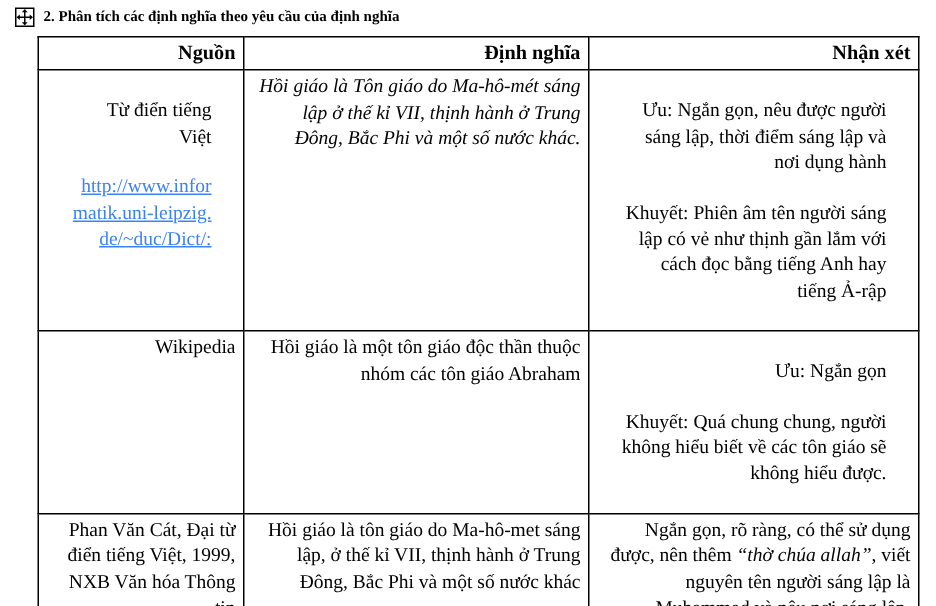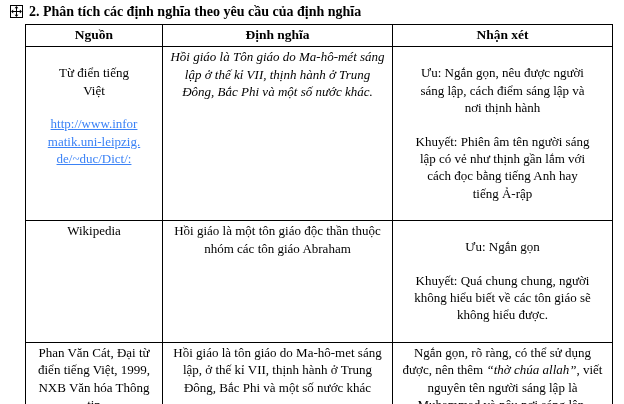--- a/index.html
+++ b/index.html
@@ -43,21 +43,21 @@
     border: 1px solid #000000;
     background: #ffffff;
     box-sizing: border-box;
   }
   .move-handle svg { display: block; }
 
   .heading-text {
     position: absolute;
     left: 29px;
     top: 0px;
-    font-size: 14px;
+    font-size: 10px;
     font-weight: bold;
     line-height: 20px;
     white-space: nowrap;
     letter-spacing: 0px;
   }
 
   
   .tbl {
     position: absolute;
     left: 25px;
@@ -65,21 +65,21 @@
     width: 587px;
     border-collapse: collapse;
     table-layout: fixed;
     font-size: 13px;
     line-height: 17.4px;
   }
   .tbl td, .tbl th {
     border: 1px solid #000000;
     vertical-align: top;
     padding: 1px 5px 2px 5px;
-    text-align: center;
+    text-align: right;
     font-weight: normal;
   }
   .tbl th {
     font-weight: bold;
     font-size: 13.5px;
     padding-bottom: 3px;
   }
   .col-src   { width: 137px; }
   .col-def   { width: 230px; }
   .col-note  { width: 220px; }
@@ -132,21 +132,21 @@
     </thead>
     <tbody>
 
       <tr>
         <td>
           <p class="cell-p">Từ điển tiếng Việt</p>
           <p class="cell-p"><a class="link">http://www.informatik.uni-leipzig.de/~duc/Dict/:</a></p>
         </td>
         <td class="italic">Hồi giáo là Tôn giáo do Ma-hô-mét sáng lập ở thế kỉ VII, thịnh hành ở Trung Đông, Bắc Phi và một số nước khác.</td>
         <td>
-          <p class="cell-p"><span class="bold">Ưu</span><span>: Ngắn gọn, nêu được người sáng lập, cách điểm sáng lập và nơi thịnh hành</span></p>
+          <p class="cell-p"><span class="bold">Ưu</span><span>: Ngắn gọn, nêu được người sáng lập, thời điểm sáng lập và nơi dụng hành</span></p>
           <p class="cell-p"><span class="bold">Khuyết</span><span>: Phiên âm tên người sáng lập có vẻ như thịnh gần lắm với cách đọc bằng tiếng Anh hay tiếng Ả-rập</span></p>
         </td>
       </tr>
 
       <tr>
         <td>Wikipedia</td>
         <td>Hồi giáo là một tôn giáo độc thần thuộc nhóm các tôn giáo Abraham</td>
         <td>
           <p class="cell-p"><span class="bold">Ưu</span><span>: Ngắn gọn</span></p>
           <p class="cell-p"><span class="bold">Khuyết</span><span>: Quá chung chung, người không hiểu biết về các tôn giáo sẽ không hiểu được.</span></p>

